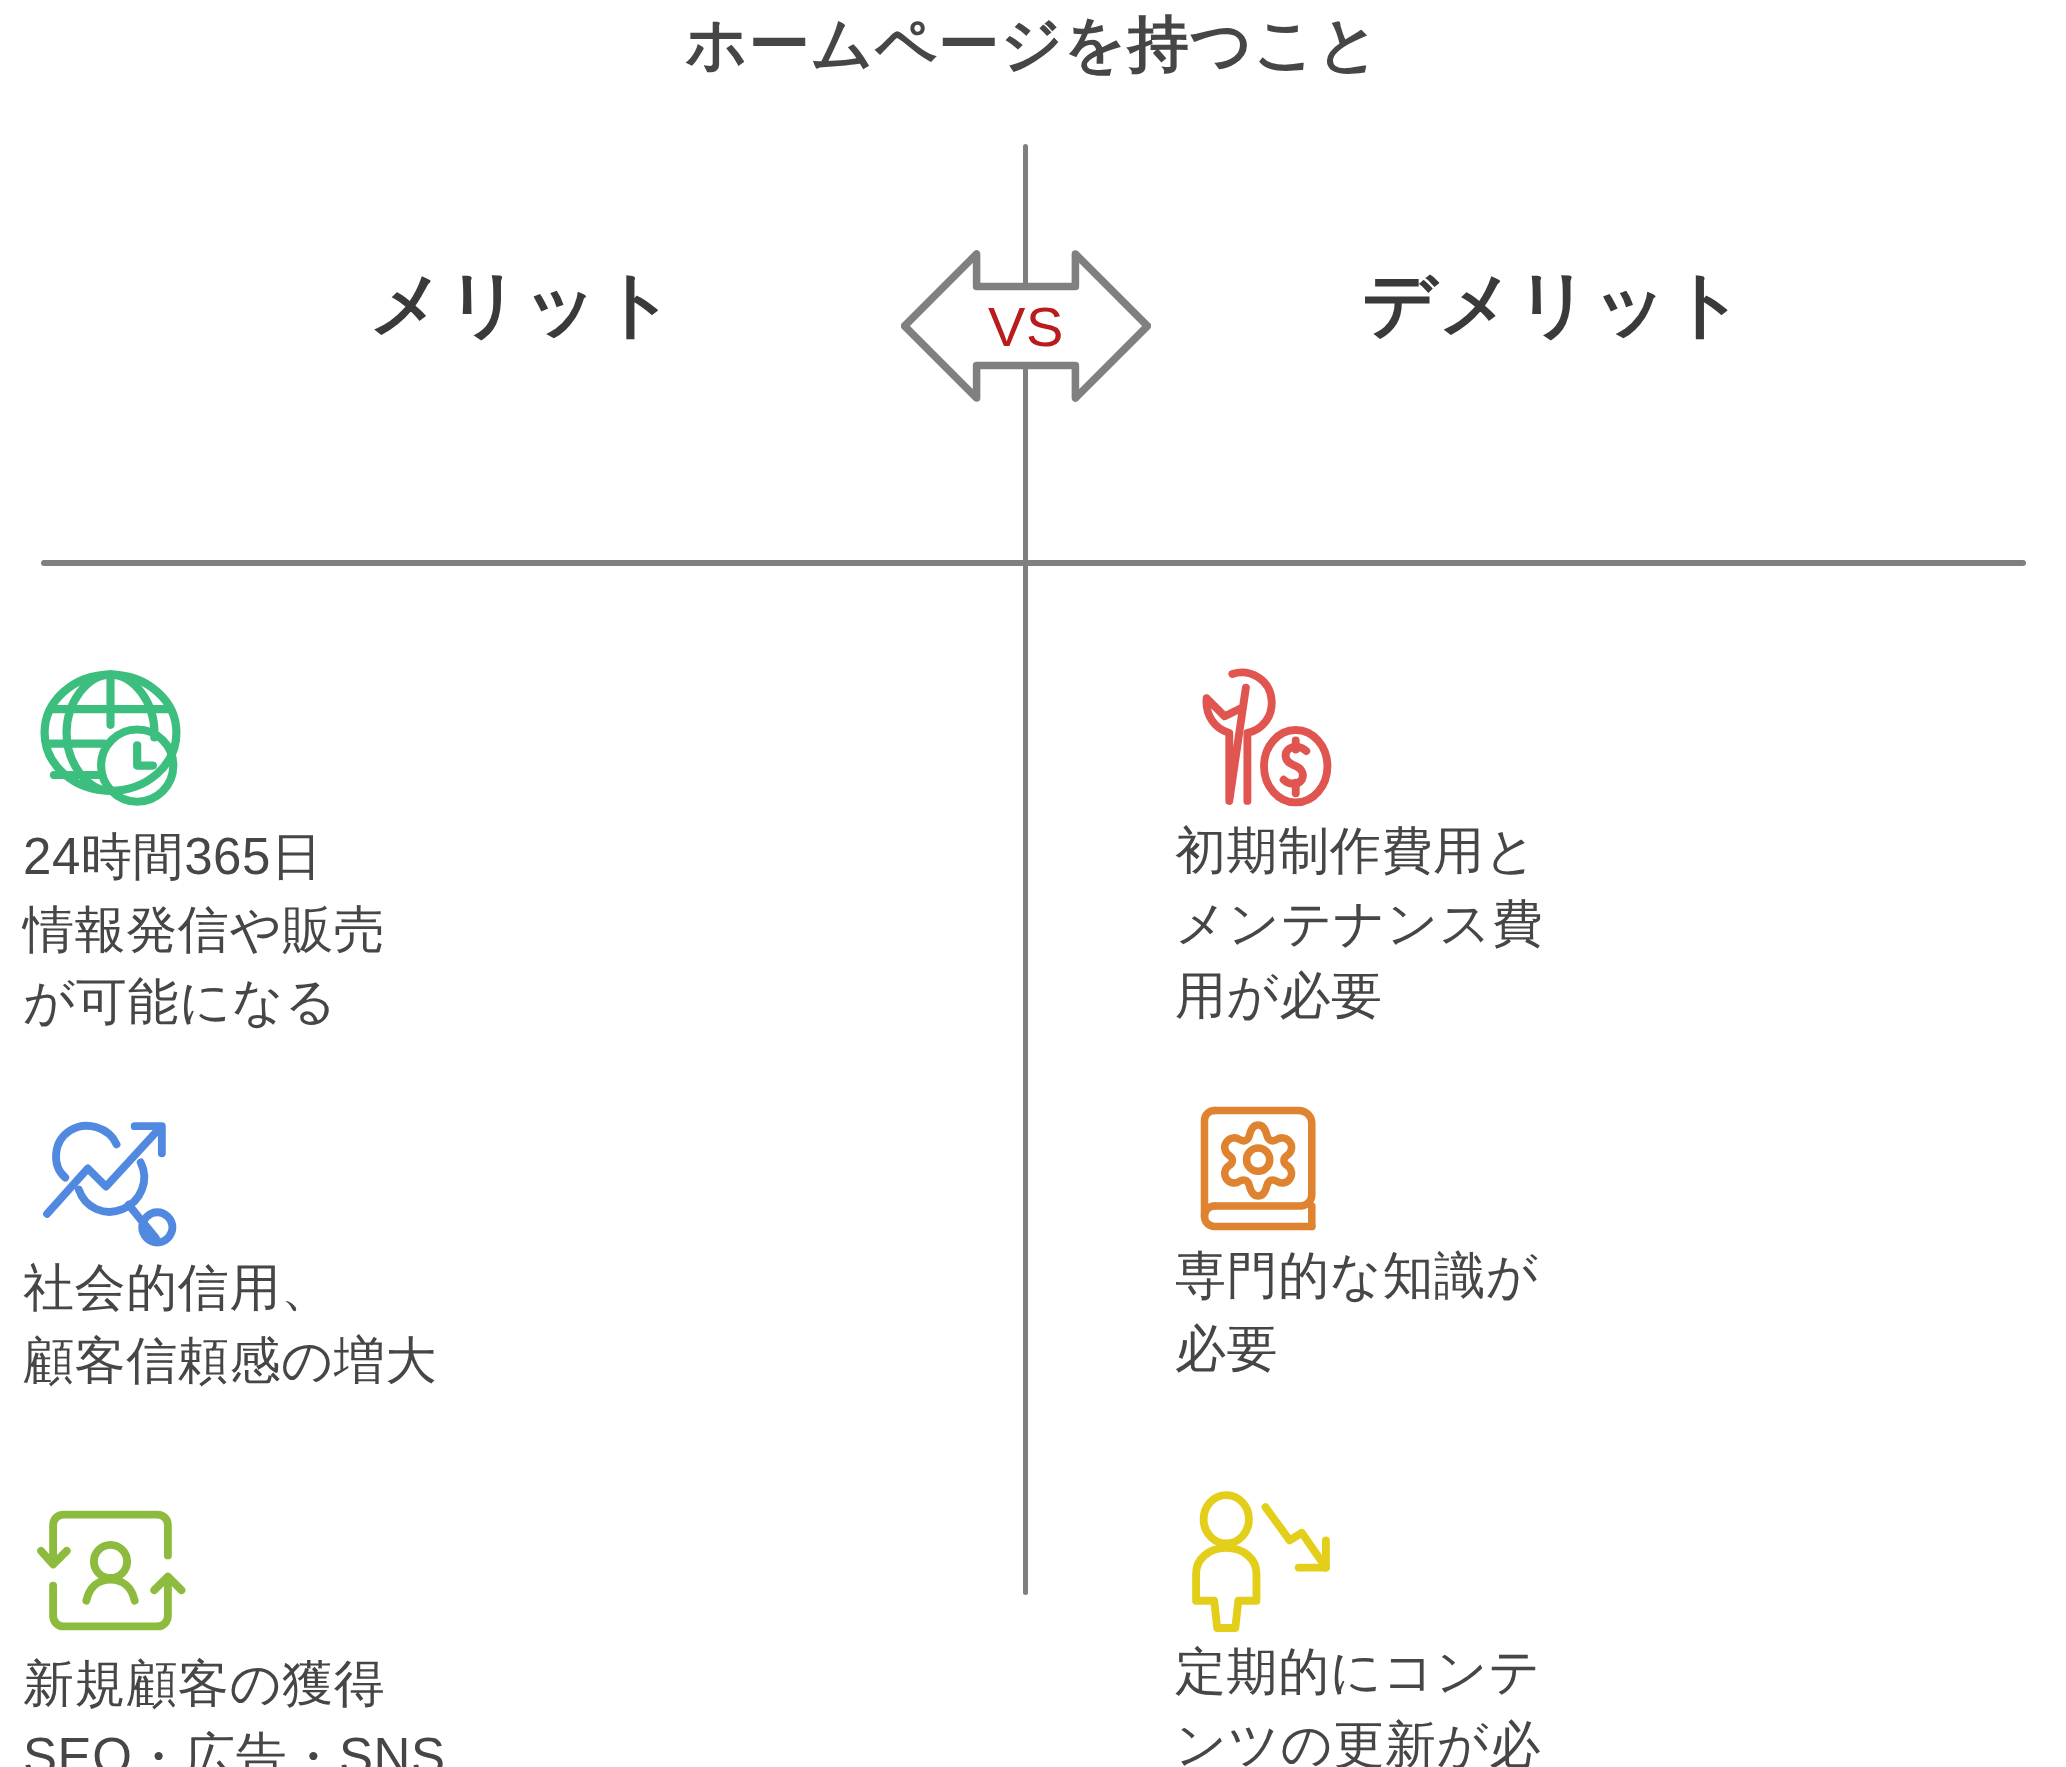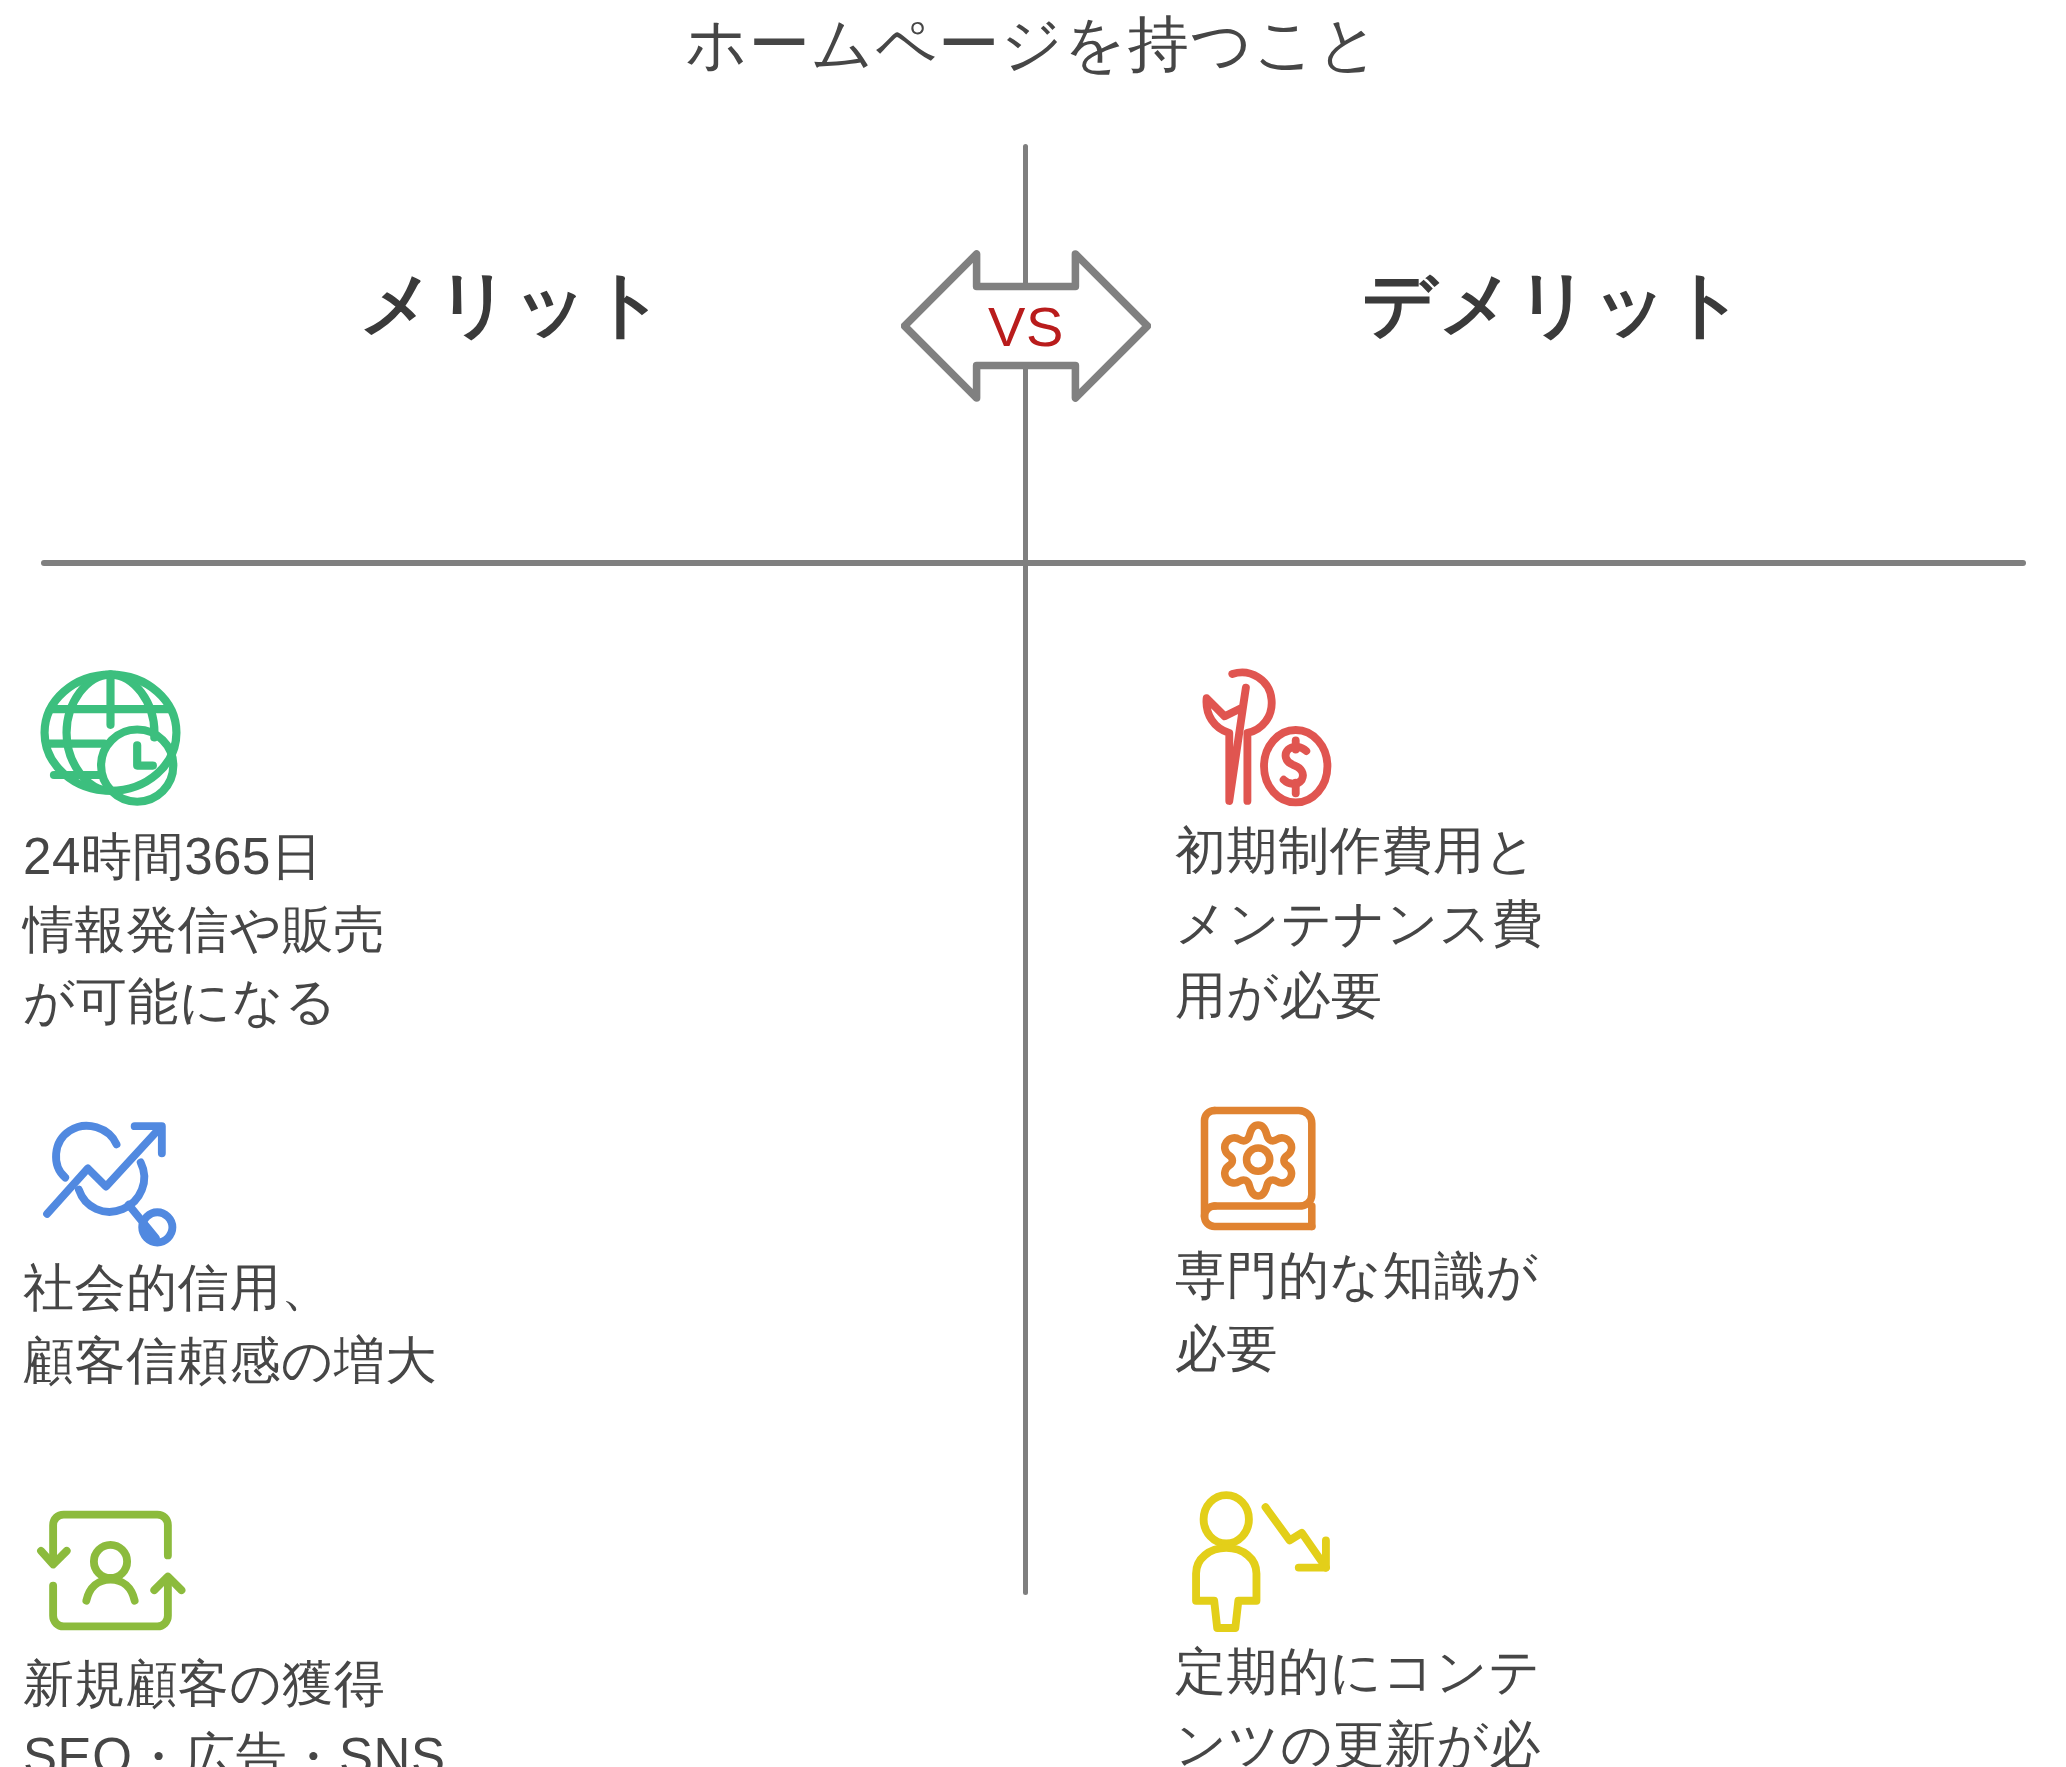--- a/index.html
+++ b/index.html
@@ -15,21 +15,21 @@
 
   
   .title{
     position:absolute;
     top:5.8px;left:0;width:2066px;
     text-align:center;
     font-size:61px;
     line-height:1.25;
     letter-spacing:1.2px;
     color:#464646;
-    font-weight:400;
+    font-weight:700;
   }
 
   
   .v-divider{
     position:absolute;
     left:1023px;top:144px;
     width:5.2px;height:1451px;
     background:#7f7f7f;
     border-radius:2.9px;
   }
@@ -60,21 +60,21 @@
   
   .col-heading{
     position:absolute;
     top:256px;
     font-size:73px;
     font-weight:bold;
     color:#3a3a3a;
     letter-spacing:2.3px;
     white-space:nowrap;
   }
-  .col-heading.left{left:2px;width:1023px;text-align:center;}
+  .col-heading.left{left:12px;width:1023px;text-align:center;}
   .col-heading.right{left:1042px;width:1025px;text-align:center;}
 
   
   .col{
     position:absolute;
     top:634px;
     width:989px;
   }
   .col.left{left:23px;}
   .col.right{left:1175px;}

